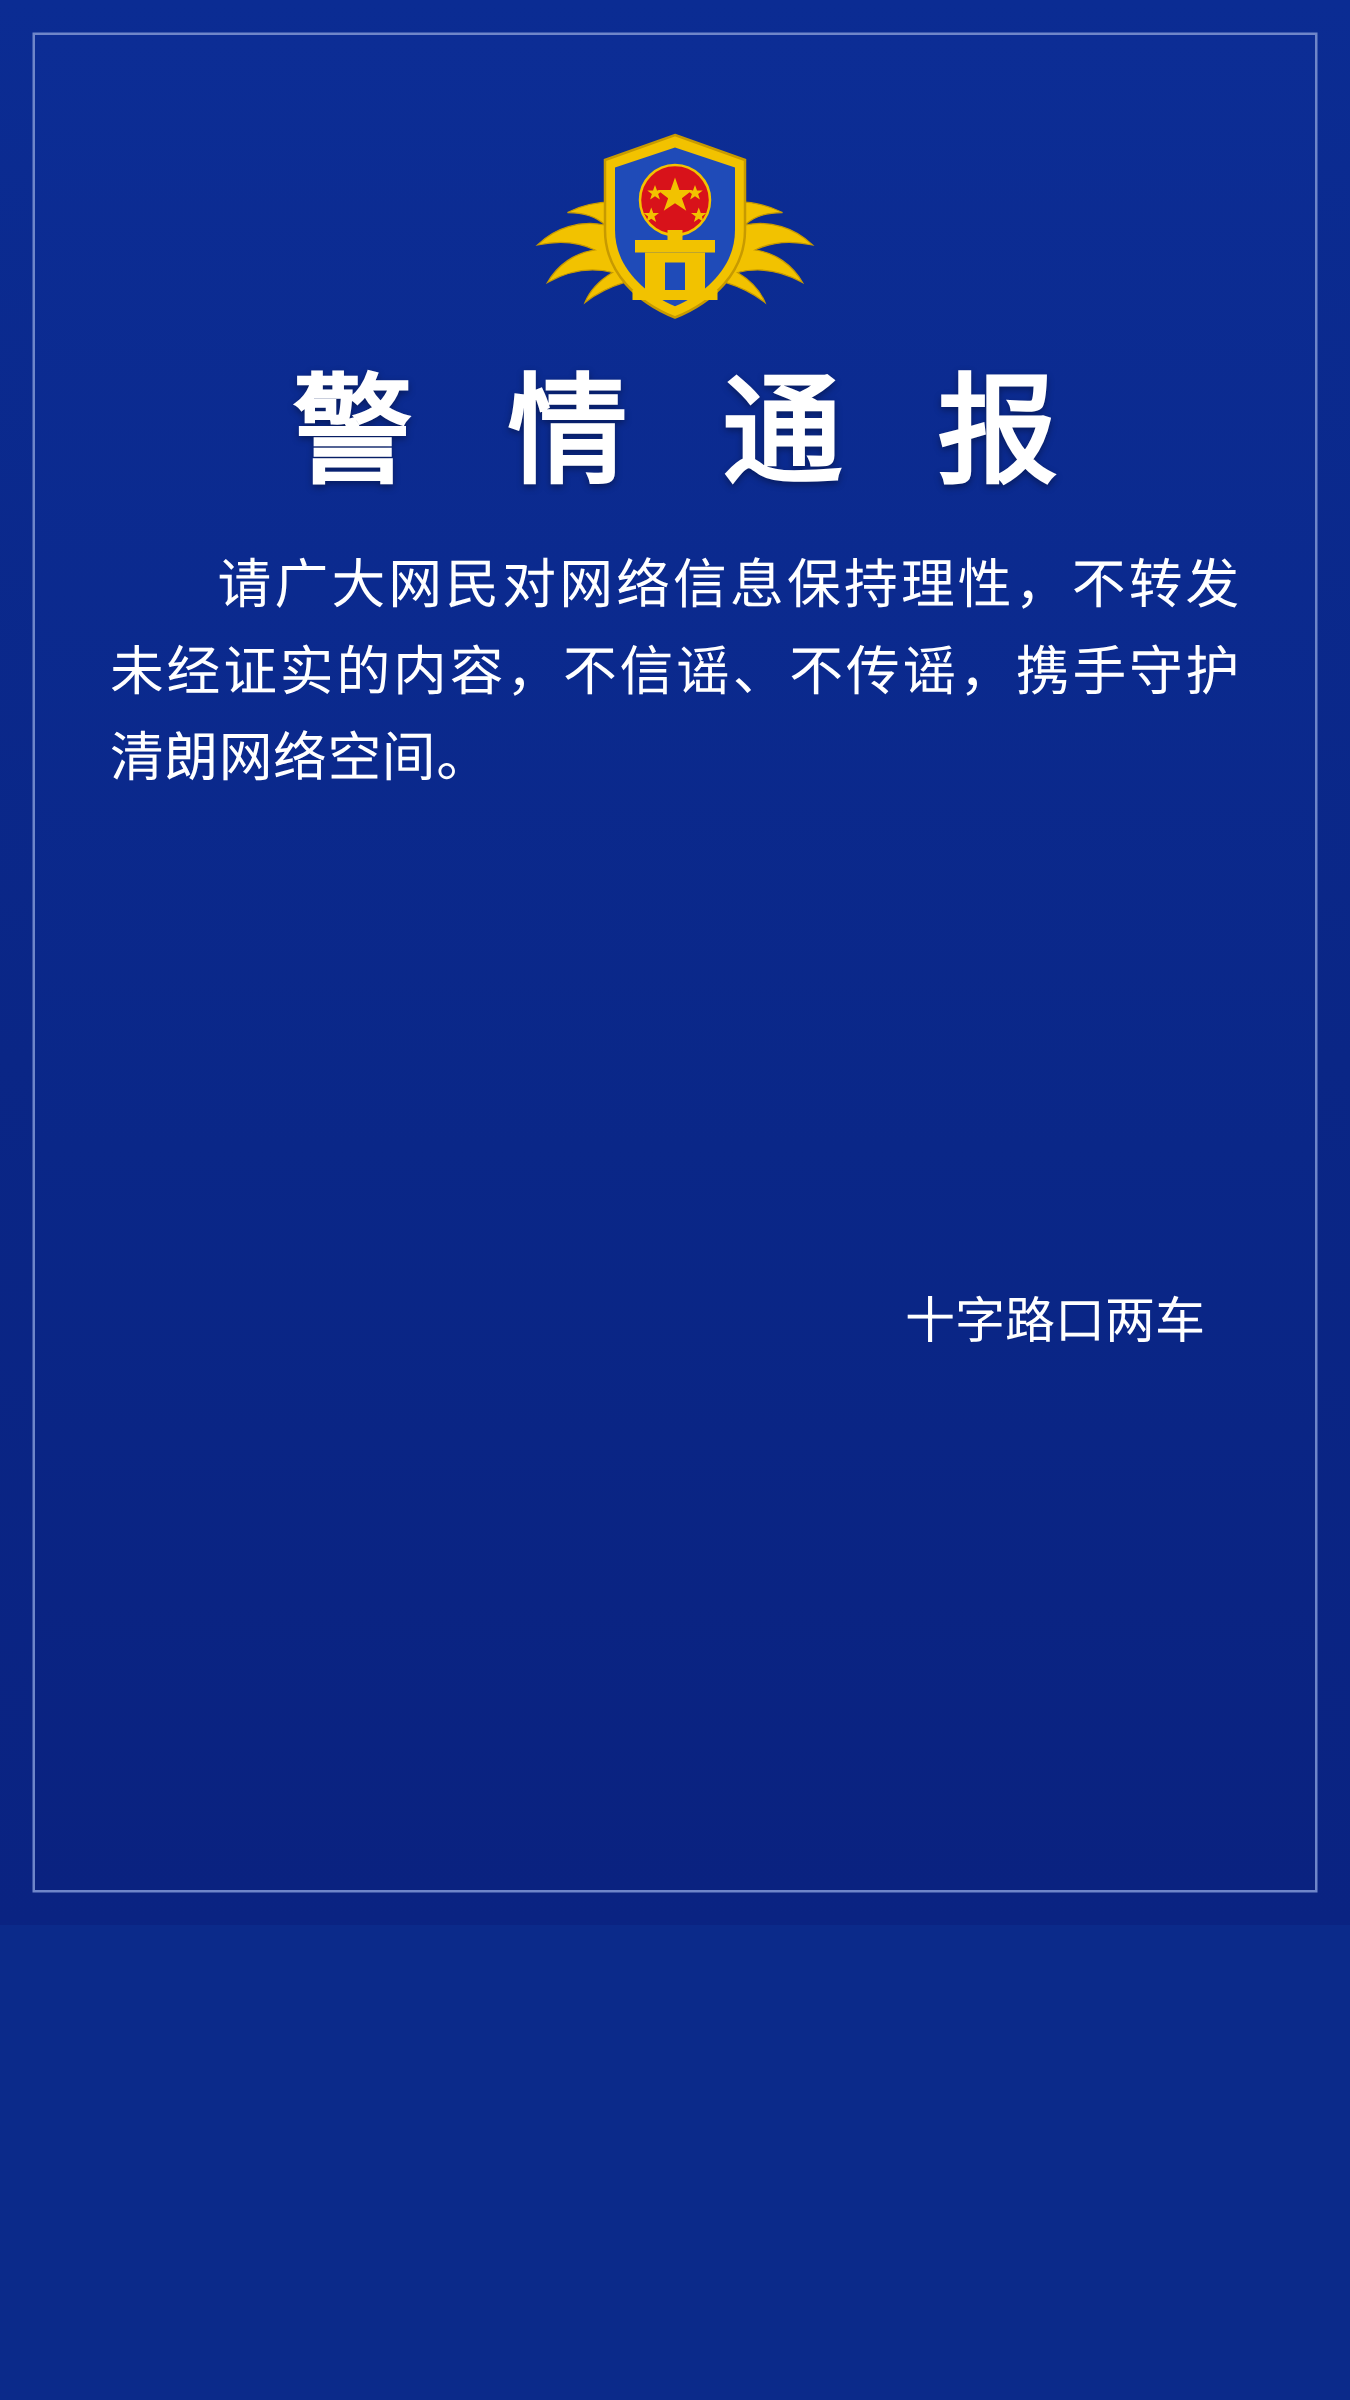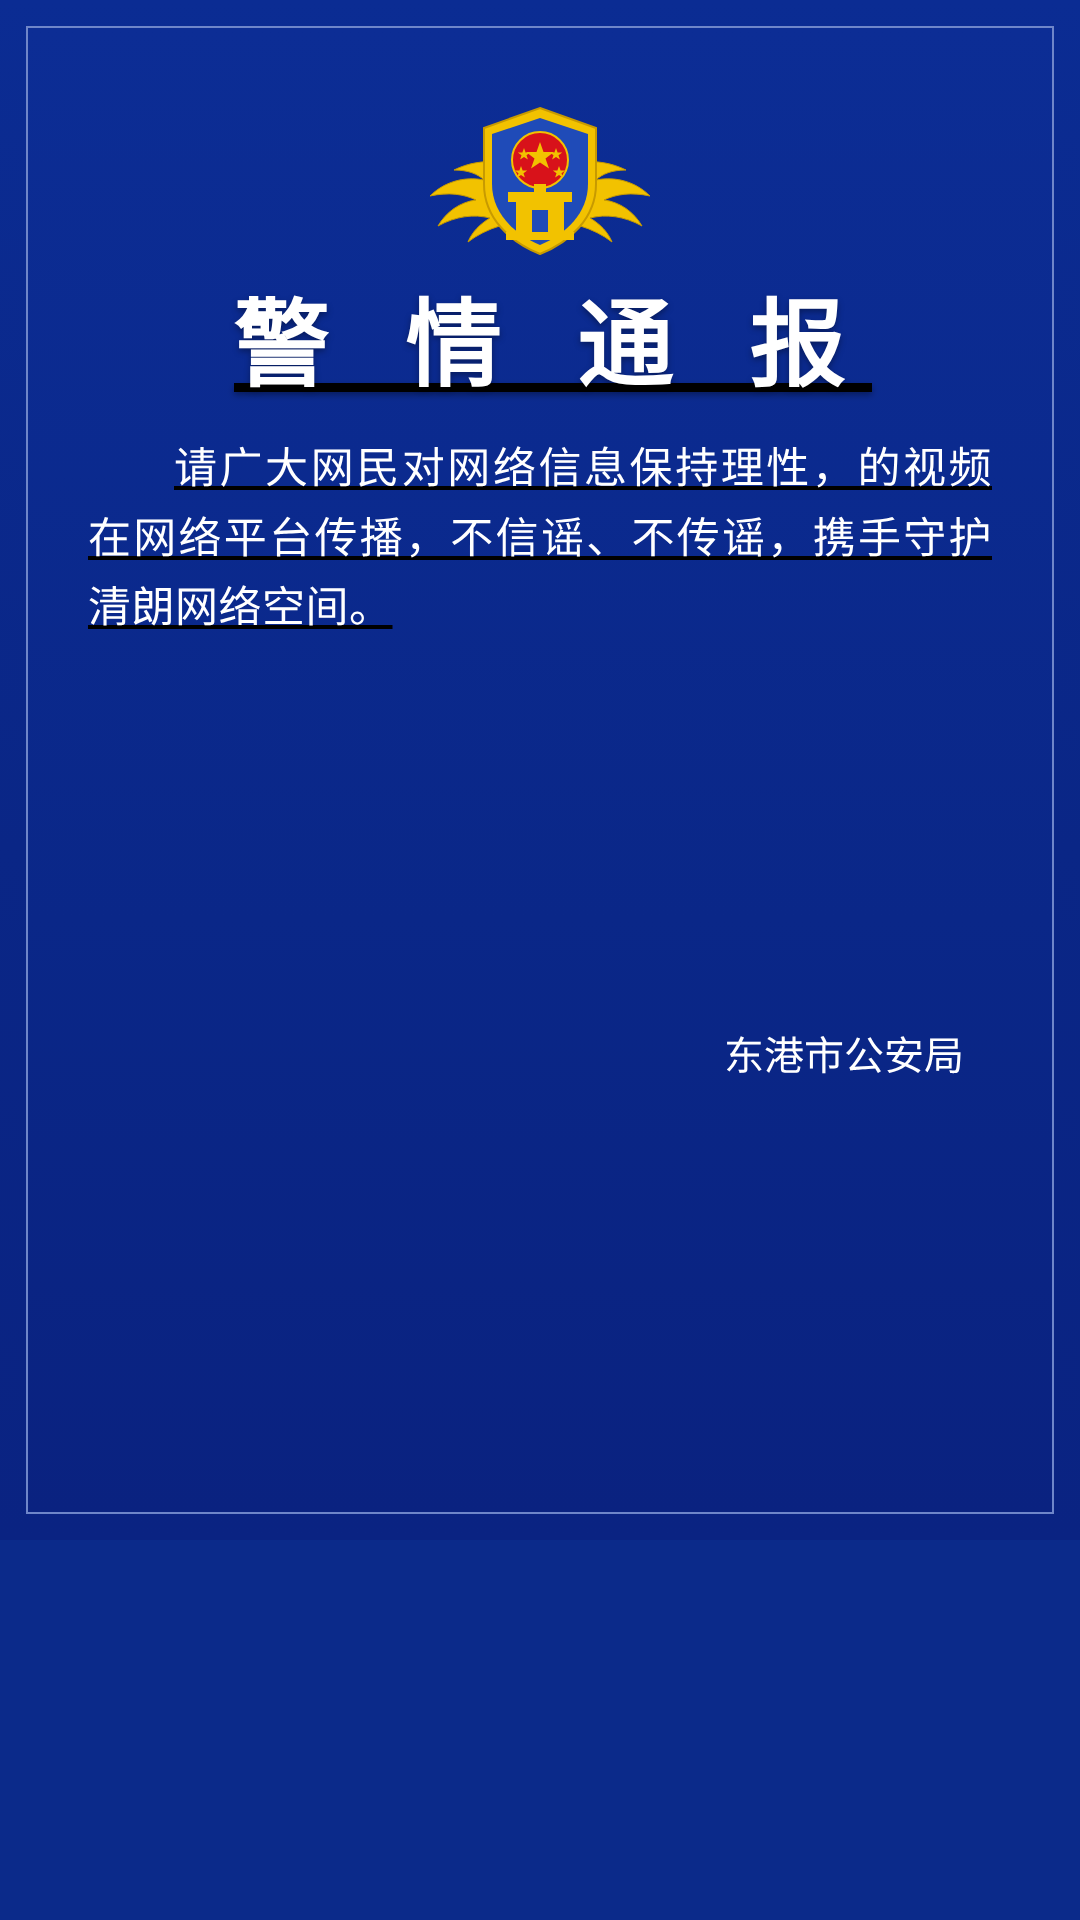--- a/index.html
+++ b/index.html
@@ -14,21 +14,20 @@
     overflow: hidden;
   }
   .poster {
     position: relative;
     width: 1080px;
     height: 1540px;
     box-sizing: border-box;
     padding: 26px 26px 26px 26px;
     background: #0a2a8f;
     background: linear-gradient(180deg, #0b2c93 0%, #0a2686 55%, #0a2382 100%);
-    text-decoration: underline;
   }
   .inner-frame {
     position: relative;
     width: 100%;
     height: 100%;
     box-sizing: border-box;
     border: 2px solid #6f86c9;
     background: linear-gradient(180deg, #0c2d95 0%, #0a2788 60%, #0a2280 100%);
     padding: 40px 60px 40px 60px;
   }
@@ -119,21 +118,21 @@
         <rect x="112" y="110" width="16" height="22" fill="#1f4bb8"></rect>
         <rect x="86" y="132" width="68" height="8" fill="#f2c200"></rect>
 
         <rect x="114" y="84" width="12" height="8" fill="#f2c200"></rect>
       </svg>
     </div>
 
     <h1 class="title">警 情 通 报</h1>
 
     <div class="body-text">
-      <p>请广大网民对网络信息保持理性，的视频在网络平台传播，不信谣、不传谣，携手守护清朗网络空间。</p>
+      <p>请广大网民对网络信息保持理性，不转发未经证实的内容，不信谣、不传谣，携手守护清朗网络空间。</p>
     </div>
 
     <div class="signature">
-      <div>东港市公安局</div>
+      <div>十字路口两车</div>
     </div>
 
   </div>
 </div>
 
 </body></html>

